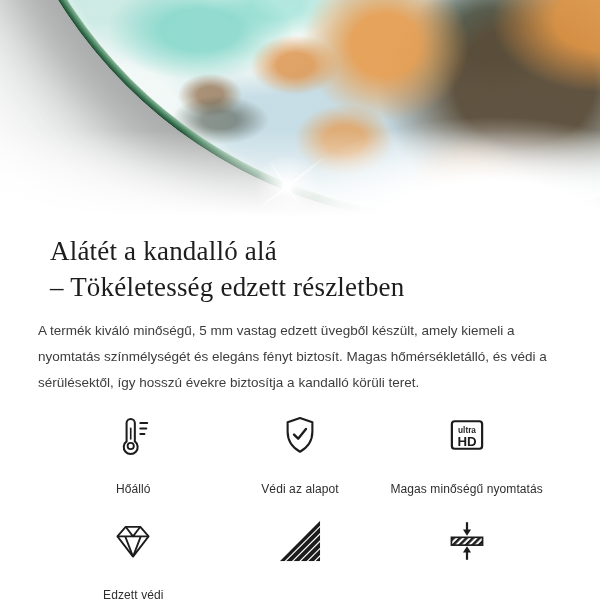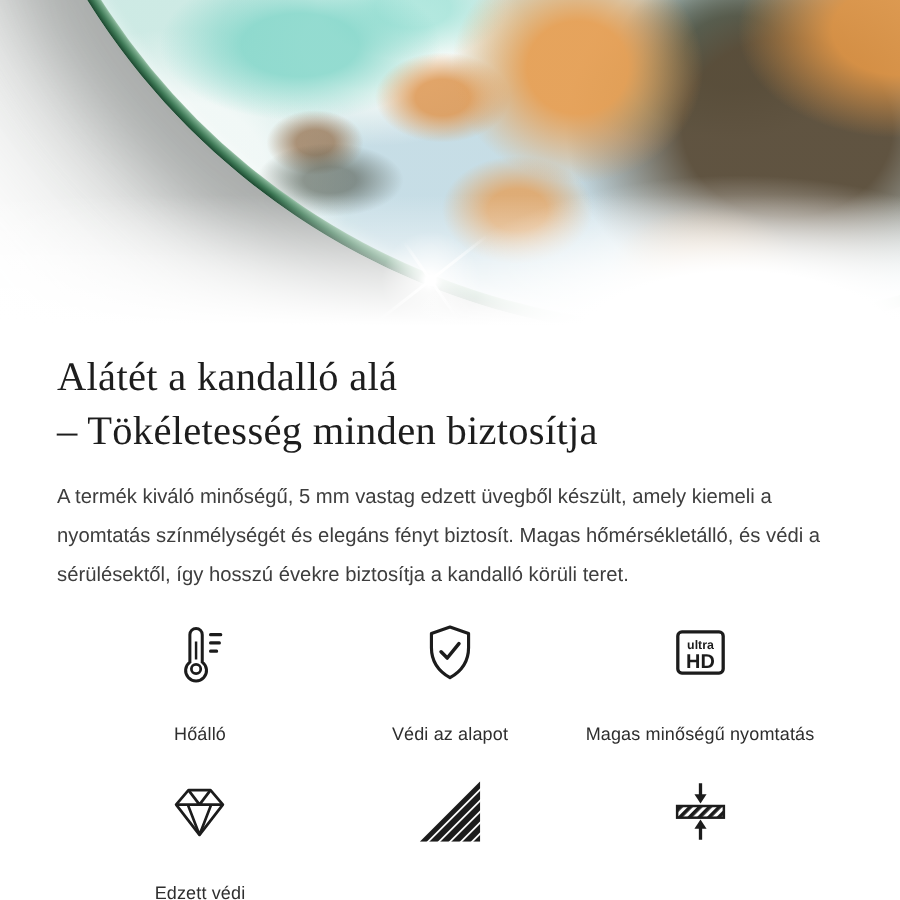--- a/index.html
+++ b/index.html
@@ -52,21 +52,21 @@
     background:linear-gradient(90deg, rgba(255,255,255,0) 0%, #ffffff 45%, #ffffff 55%, rgba(255,255,255,0) 100%);}
   .sparkle::before{width:96px;transform:translate(-50%,-50%) rotate(-38deg);}
   .sparkle::after{width:62px;transform:translate(-50%,-50%) rotate(55deg);}
   .hero-fade{position:absolute;inset:0;pointer-events:none;
     background:
       radial-gradient(300px 160px at 82% 106%, #ffffff 38%, rgba(255,255,255,0) 78%),
       linear-gradient(to bottom, rgba(255,255,255,0) 0 57%, rgba(255,255,255,0.65) 80%, #ffffff 95%);}
   
   .content{padding:0 38px;}
   h1{
-    margin:5px 0 0;font-family:"Liberation Serif","DejaVu Serif",serif;font-weight:500;
+    margin:5px 12px 0;font-family:"Liberation Serif","DejaVu Serif",serif;font-weight:500;
     font-size:27px;line-height:36px;color:#1d1d1d;letter-spacing:0.2px;
   }
   .desc{
     margin:13px 0 0;max-width:530px;font-size:13.5px;line-height:26px;color:#3d3d3d;
   }
   .features{
     margin:15px 12px 0;display:grid;grid-template-columns:repeat(3,1fr);
     row-gap:21px;text-align:center;
   }
   .feature{padding-top:2px;}
@@ -79,21 +79,21 @@
 <body>
 
 <div class="hero">
   <div class="glass-edge"></div>
   <div class="glass-art"></div>
   <div class="sparkle"></div>
   <div class="hero-fade"></div>
 </div>
 
 <div class="content">
-  <h1><span>Alátét a kandalló alá</span><br><span>– Tökéletesség minden biztosítja</span></h1>
+  <h1><span>Alátét a kandalló alá</span><br><span>– Tökéletesség edzett részletben</span></h1>
 
   <p class="desc">A termék kiváló minőségű, 5 mm vastag edzett üvegből készült, amely kiemeli a nyomtatás színmélységét és elegáns fényt biztosít. Magas hőmérsékletálló, és védi a sérülésektől, így hosszú évekre biztosítja a kandalló körüli teret.</p>
 
   <div class="features">
 
     <div class="feature">
       <svg viewBox="0 0 48 48">
         <path class="stroke" stroke-width="2.2" d="M17 31 A 7.6 7.6 0 1 0 26 31 L26 11 A 4.5 4.5 0 0 0 17 11 Z"></path>
         <circle class="stroke" stroke-width="2" cx="21.5" cy="36" r="3.4"></circle>
         <line class="stroke" stroke-width="1.8" x1="21.5" y1="16" x2="21.5" y2="29"></line>

